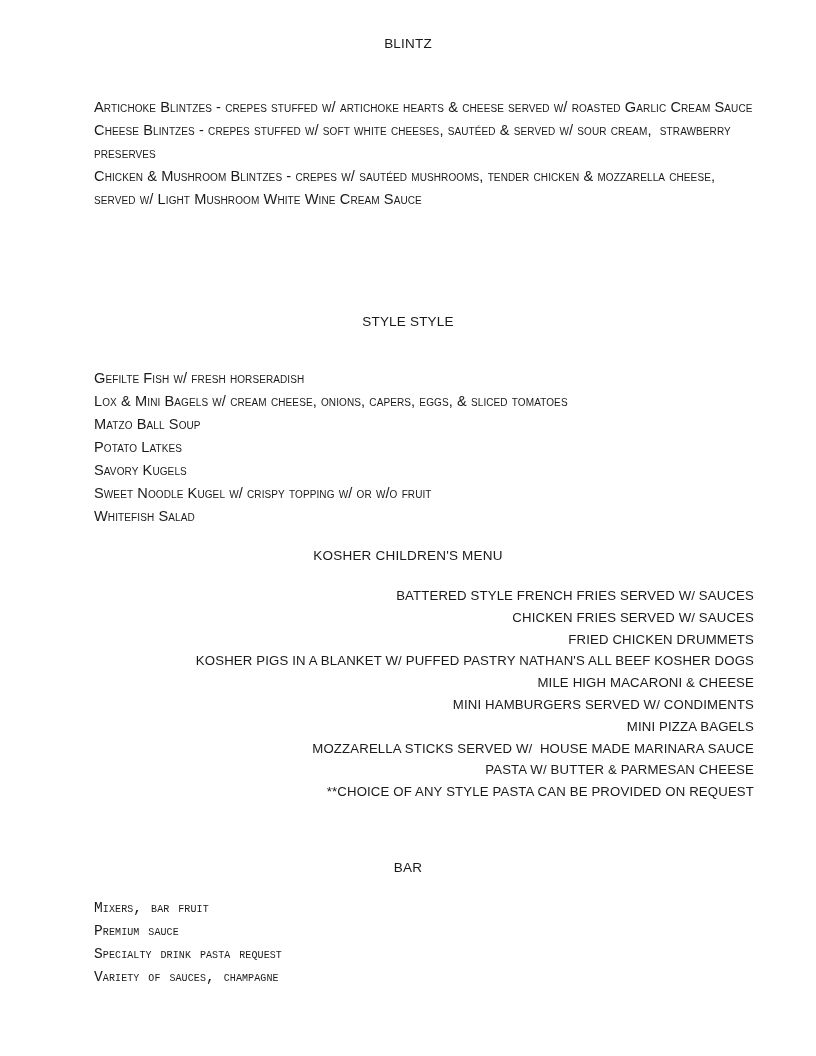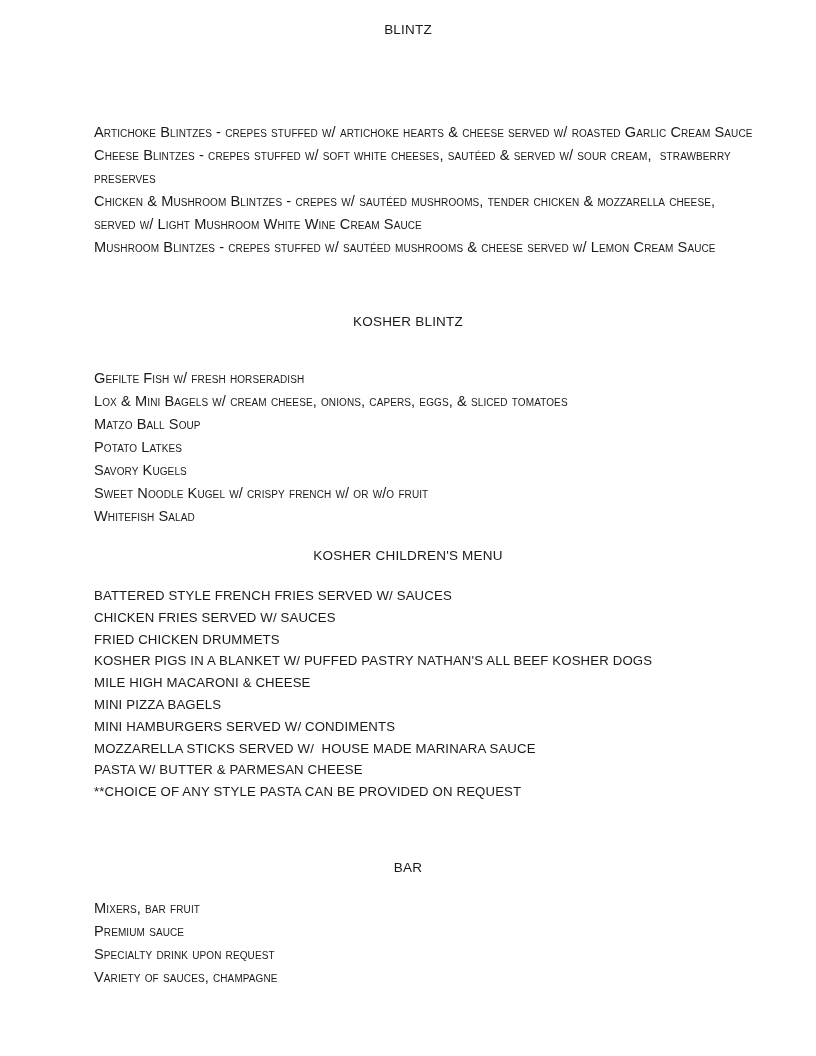--- a/index.html
+++ b/index.html
@@ -62,58 +62,57 @@
     text-transform: uppercase;
     white-space: pre-wrap;
     color: #1a1a1a;
   }
 </style>
 </head>
 <body>
 
 <div class="page">
 
-  <div class="section-heading" style="top:22px;">BLINTZ</div>
+  <div class="section-heading" style="top:36px;">BLINTZ</div>
 
-  <div class="sc-list" style="top:96px;margin-top:25px;">
+  <div class="sc-list" style="top:96px;">
     <div class="item">Artichoke Blintzes - crepes stuffed w/ artichoke hearts &amp; cheese served w/ roasted Garlic Cream Sauce</div>
     <div class="item">Cheese Blintzes - crepes stuffed w/ soft white cheeses, sautéed &amp; served w/ sour cream,  strawberry preserves</div>
     <div class="item">Chicken &amp; Mushroom Blintzes - crepes w/ sautéed mushrooms, tender chicken &amp; mozzarella cheese, served w/ Light Mushroom White Wine Cream Sauce</div>
-    <div class="item">Mushroom Blintzes - crepes stuffed w/ sautéed mushrooms &amp; cheese served w/ Lemon Cream Sauce</div>
   </div>
 
-  <div class="section-heading" style="top:314px;">KOSHER BLINTZ</div>
+  <div class="section-heading" style="top:314px;">STYLE STYLE</div>
 
   <div class="sc-list" style="top:367px;">
     <div class="item">Gefilte Fish w/ fresh horseradish</div>
     <div class="item">Lox &amp; Mini Bagels w/ cream cheese, onions, capers, eggs, &amp; sliced tomatoes</div>
     <div class="item">Matzo Ball Soup</div>
     <div class="item">Potato Latkes</div>
     <div class="item">Savory Kugels</div>
-    <div class="item">Sweet Noodle Kugel w/ crispy french w/ or w/o fruit</div>
+    <div class="item">Sweet Noodle Kugel w/ crispy topping w/ or w/o fruit</div>
     <div class="item">Whitefish Salad</div>
   </div>
 
   <div class="section-heading" style="top:548px;">KOSHER CHILDREN'S MENU</div>
 
-  <div class="caps-list" style="top:585px;">
+  <div class="caps-list" style="top:585px;text-align:right;">
     <div class="item">Battered style french fries served w/ sauces</div>
     <div class="item">Chicken fries served w/ sauces</div>
     <div class="item">Fried chicken drummets</div>
     <div class="item">Kosher pigs in a blanket w/ puffed pastry Nathan's all beef kosher dogs</div>
     <div class="item">Mile high macaroni &amp; cheese</div>
+    <div class="item">Mini hamburgers served w/ condiments</div>
     <div class="item">Mini pizza bagels</div>
-    <div class="item">Mini hamburgers served w/ condiments</div>
     <div class="item">Mozzarella sticks served w/  house made marinara sauce</div>
     <div class="item">Pasta w/ butter &amp; parmesan cheese</div>
     <div class="item">**Choice of any style pasta can be provided on request</div>
   </div>
 
   <div class="section-heading" style="top:860px;">BAR</div>
 
-  <div class="sc-list" style="top:897px;">
+  <div class="sc-list" style="top:897px;font-family:Liberation Mono, monospace;">
     <div class="item">Mixers, bar fruit</div>
     <div class="item">Premium sauce</div>
-    <div class="item">Specialty drink upon request</div>
+    <div class="item">Specialty drink pasta request</div>
     <div class="item">Variety of sauces, champagne</div>
   </div>
 
 </div>
 
 </body></html>

